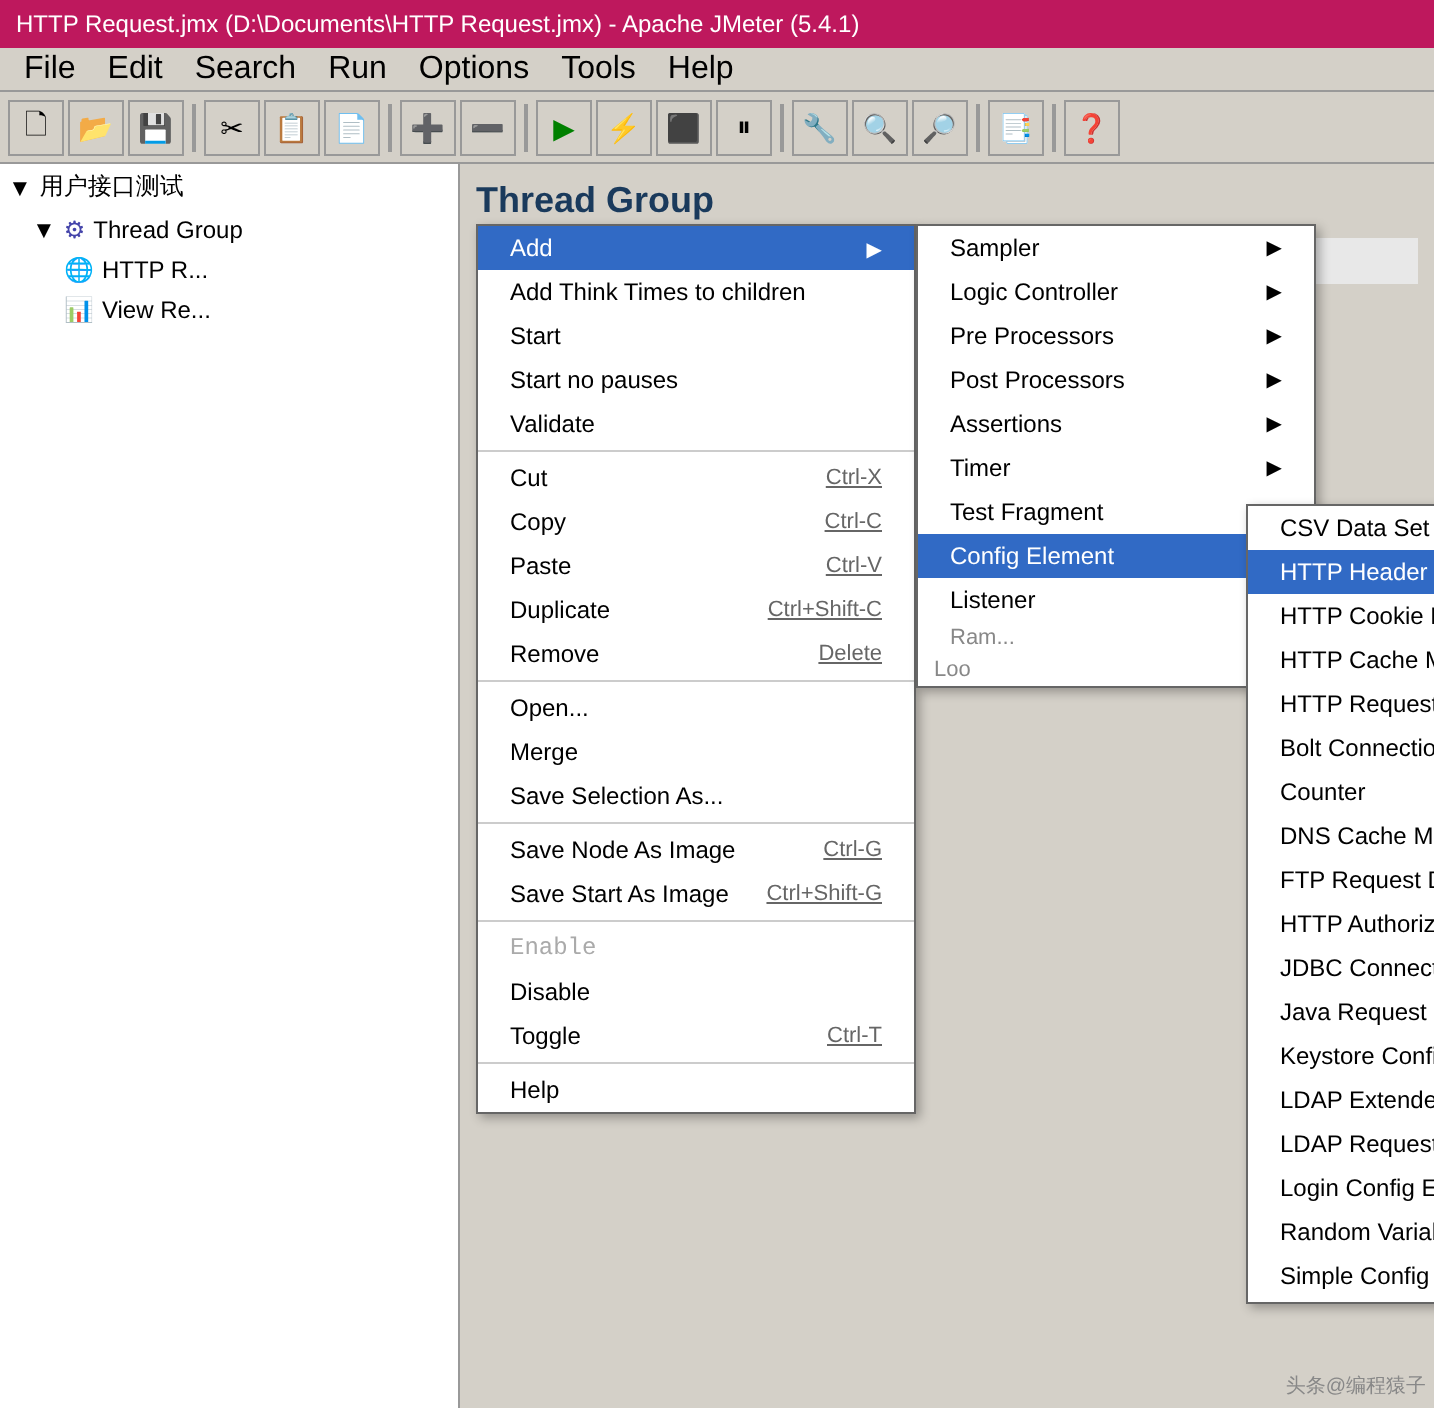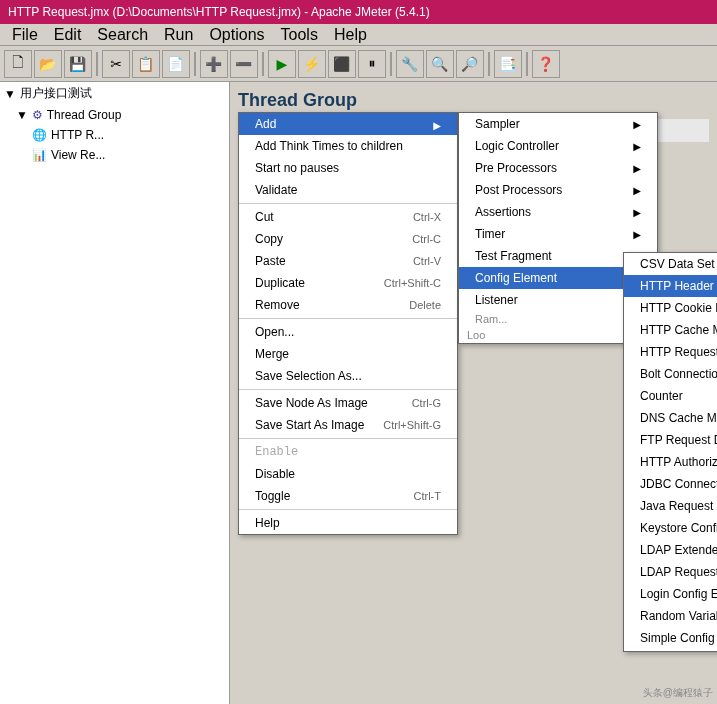--- a/index.html
+++ b/index.html
@@ -125,21 +125,21 @@
       font-size: 12px;
     }
     .context-menu-item.highlighted { background: #316AC5; color: white; align-items: flex-end; }
     .context-menu-item.disabled { color: #aaa; cursor: default; font-family: Liberation Mono, monospace; }
     .context-menu-sep {
       height: 1px;
       background: #ccc;
       margin: 2px 0;
     }
     .submenu-arrow { font-size: 10px; }
-    .shortcut { color: #666; font-size: 11px; margin-left: 16px; }
+    .shortcut { color: #666; font-size: 11px; margin-left: 16px; text-decoration: underline; }
 
     .watermark {
       position: absolute;
       bottom: 4px;
       right: 4px;
       font-size: 10px;
       color: #888;
       margin-top: 28px;
     }
   </style>
@@ -234,20 +234,23 @@
 
       <div class="context-menu" style="left:8px; top:30px; width:220px;">
         <div class="context-menu-item highlighted">
           <span>Add</span>
           <span class="submenu-arrow">▶</span>
         </div>
         <div class="context-menu-item">
           <span>Add Think Times to children</span>
         </div>
         <div class="context-menu-item">
+          <span>Start</span>
+        </div>
+        <div class="context-menu-item">
           <span>Start no pauses</span>
         </div>
         <div class="context-menu-item">
           <span>Validate</span>
         </div>
         <div class="context-menu-sep"></div>
         <div class="context-menu-item">
           <span>Cut</span>
           <span class="shortcut">Ctrl-X</span>
         </div>

